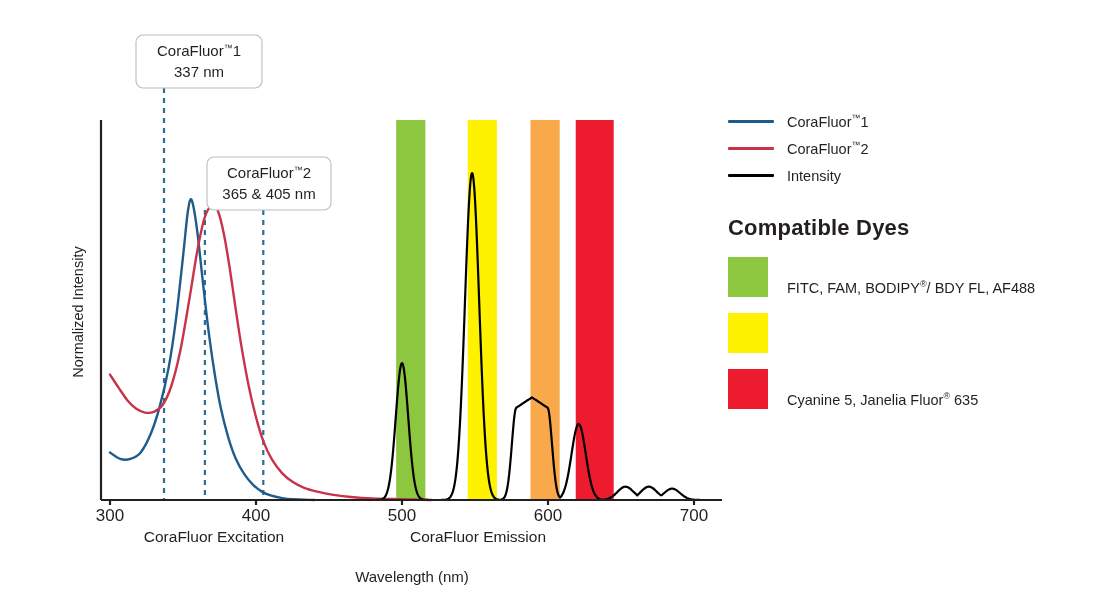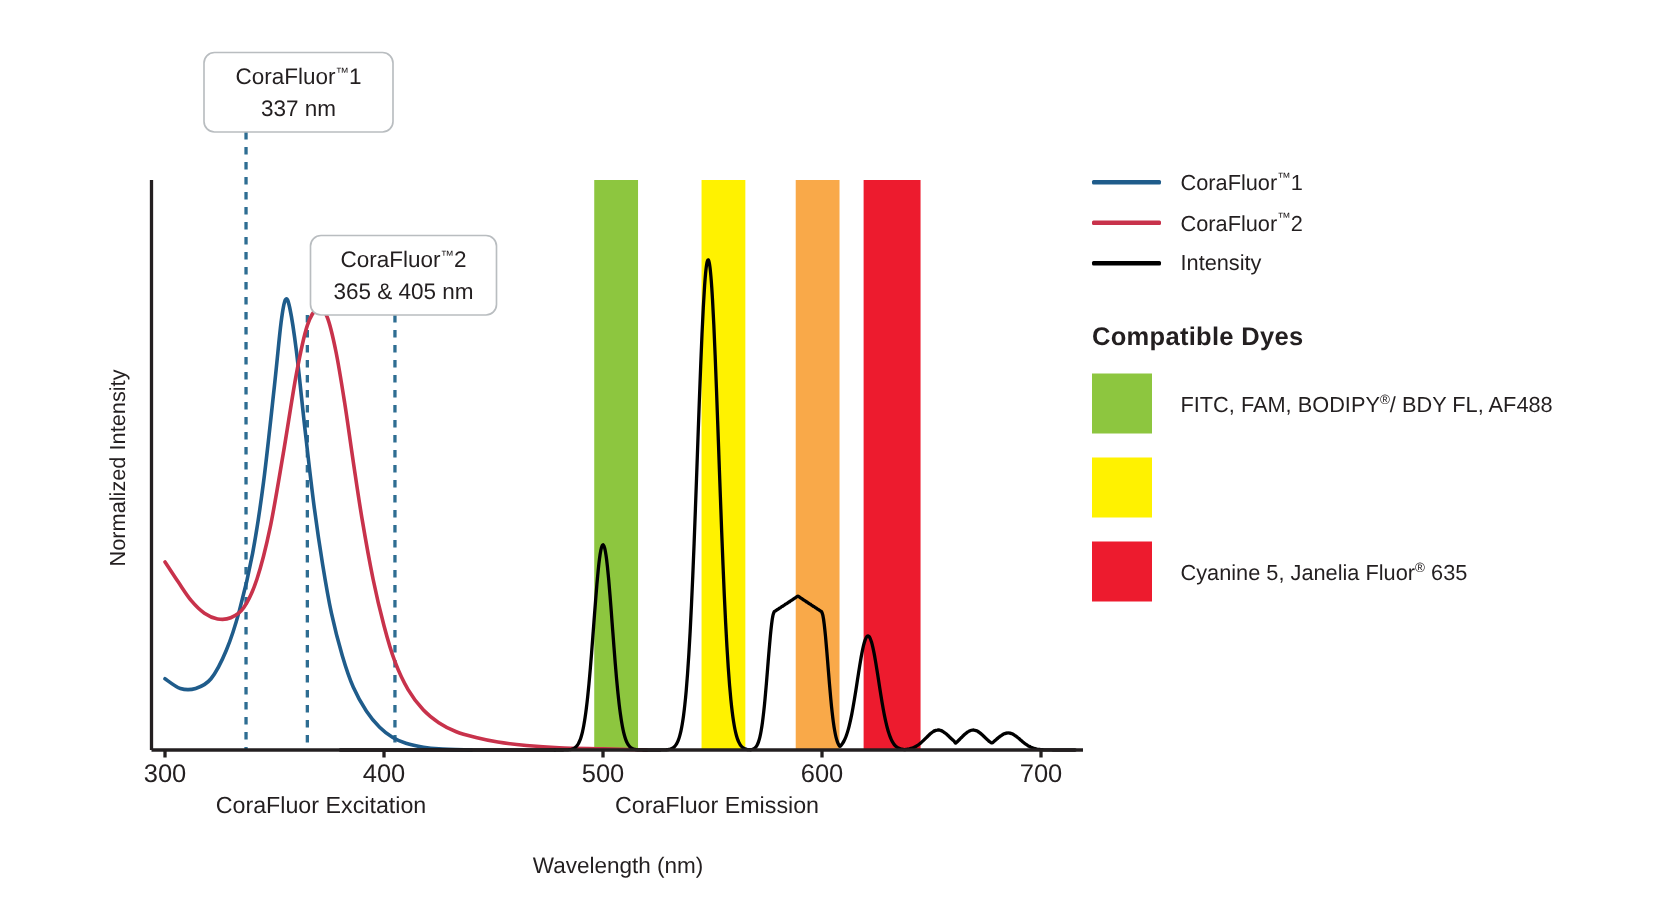--- a/index.html
+++ b/index.html
@@ -34,23 +34,23 @@
   #legend-panel{
     position:absolute;left:728px;top:108px;width:372px;
   }
   .legend-row{display:flex;align-items:center;height:27px;}
   .legend-swatch-line{width:46px;height:3px;flex:0 0 46px;margin-right:13px;border-radius:1px;}
   .legend-label{font-size:14.5px;color:#231f20;white-space:nowrap;}
   .sup{font-size:9px;vertical-align:super;letter-spacing:0;}
 
   #dyes-title{
     margin-top:26px;margin-bottom:12px;
-    font-size:17px;font-weight:bold;color:#231f20;letter-spacing:.2px;
+    font-size:22px;font-weight:bold;color:#231f20;letter-spacing:.2px;
   }
-  .dye-row{display:flex;align-items:center;min-height:44px;margin-bottom:12px;}
+  .dye-row{display:flex;align-items:flex-end;min-height:44px;margin-bottom:12px;}
   .dye-swatch{width:40px;height:40px;flex:0 0 40px;margin-right:19px;}
   .dye-label{font-size:14.5px;line-height:17px;color:#231f20;}
 </style>
 </head>
 <body>
 
 <div id="figure">
 
   <svg class="plot" viewBox="0 0 1110 612">
     <g id="bands-group">

